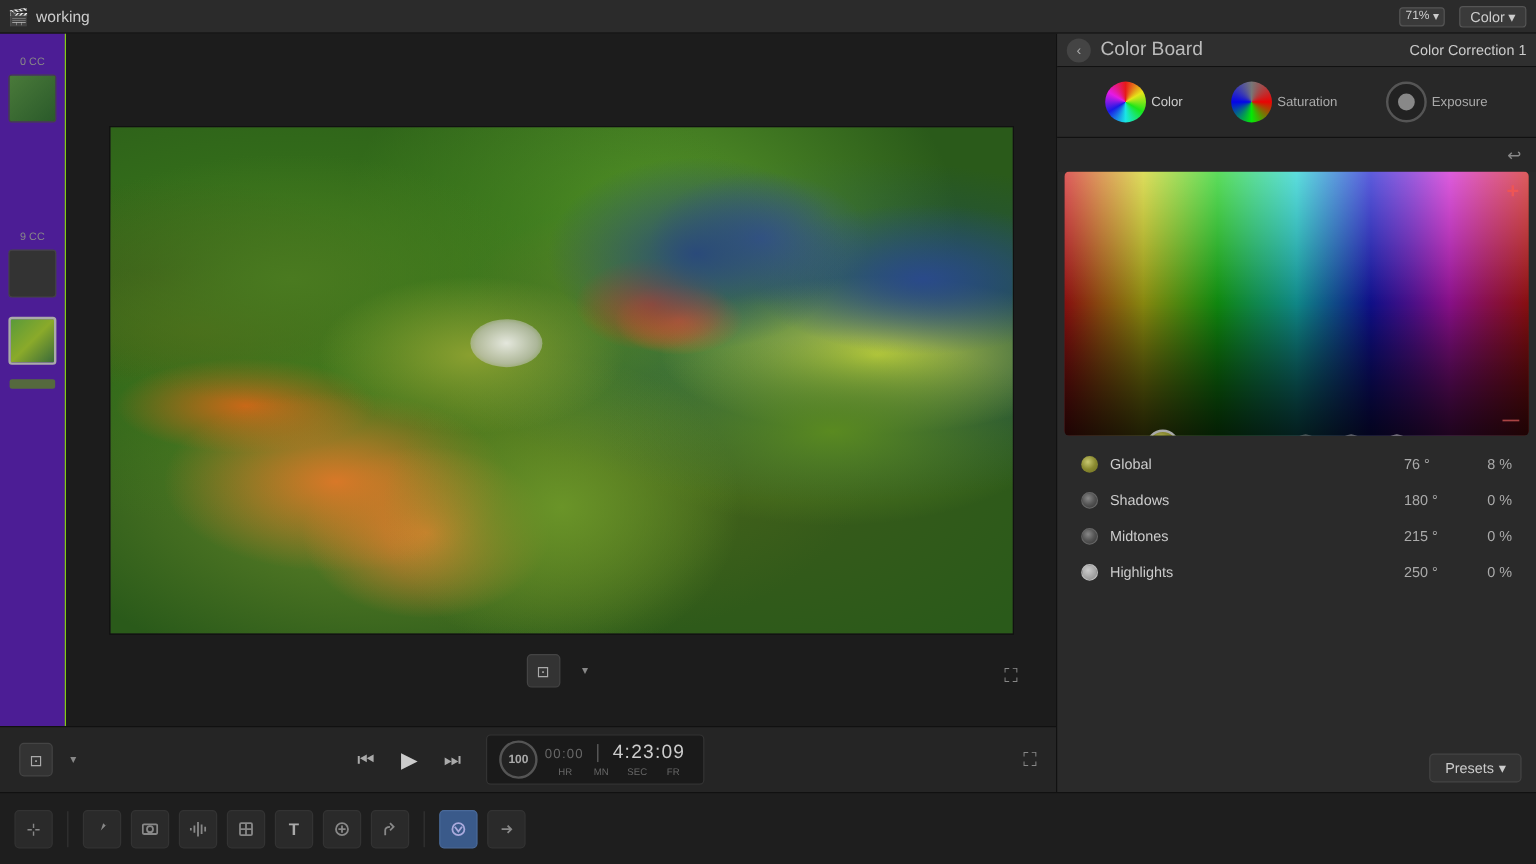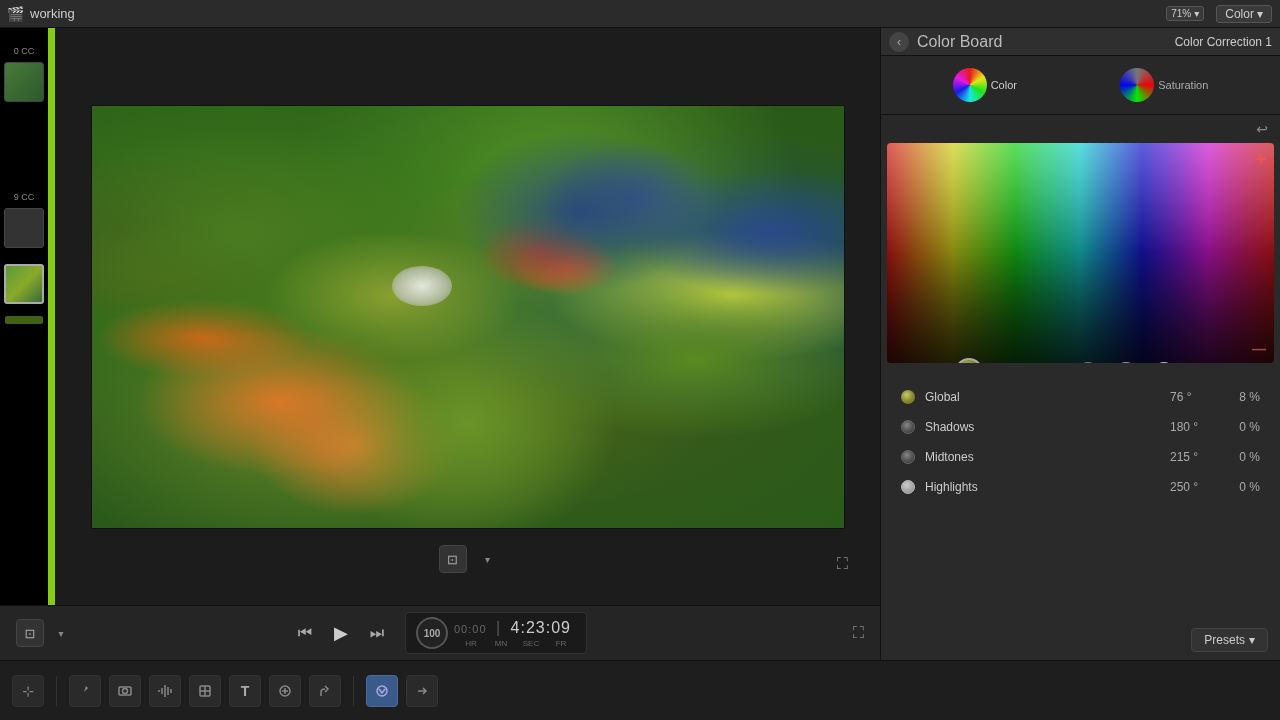--- a/index.html
+++ b/index.html
@@ -47,22 +47,22 @@
 
     
     .main-layout {
       display: flex;
       height: calc(720px - 28px - 60px);
     }
 
     
     .left-sidebar {
       width: 55px;
-      background: #000000;
-      border-right: 7px solid #84cc16;
+      background: #4c1d95;
+      border-right: 1px solid #84cc16;
       display: flex;
       flex-direction: column;
       align-items: center;
       padding-top: 4px;
       gap: 4px;
     }
     .sidebar-cc-label {
       font-size: 9px;
       color: #888;
       text-align: center;
@@ -326,21 +326,21 @@
     }
     .puck-highlights {
       width: 22px; height: 22px;
       background: radial-gradient(circle at 40% 35%, #ccc 0%, #999 60%, #777 100%);
       border: 2px solid #bbb;
       left: 266px; top: 219px;
     }
 
     
     .color-values {
-      padding: 20px 16px;
+      padding: 10px 16px;
       display: flex;
       flex-direction: column;
       gap: 2px;
     }
     .color-row {
       display: flex;
       align-items: center;
       height: 28px;
       border-radius: 3px;
       padding: 0 4px;
@@ -621,20 +621,24 @@
 
       <div class="color-board-tabs">
         <div class="tab-item">
           <div class="tab-icon tab-icon-color"></div>
           <span class="tab-label tab-label-active">Color</span>
         </div>
         <div class="tab-item">
           <div class="tab-icon tab-icon-saturation"></div>
           <span class="tab-label">Saturation</span>
         </div>
+        <div class="tab-item">
+          <div class="tab-icon tab-icon-exposure"></div>
+          <span class="tab-label">Exposure</span>
+        </div>
       </div>
 
       <div class="undo-area">
         <div class="undo-btn">↩</div>
       </div>
 
       <div class="color-board-canvas">
         <span class="add-btn">+</span>
         <span class="minus-btn">—</span>
 

